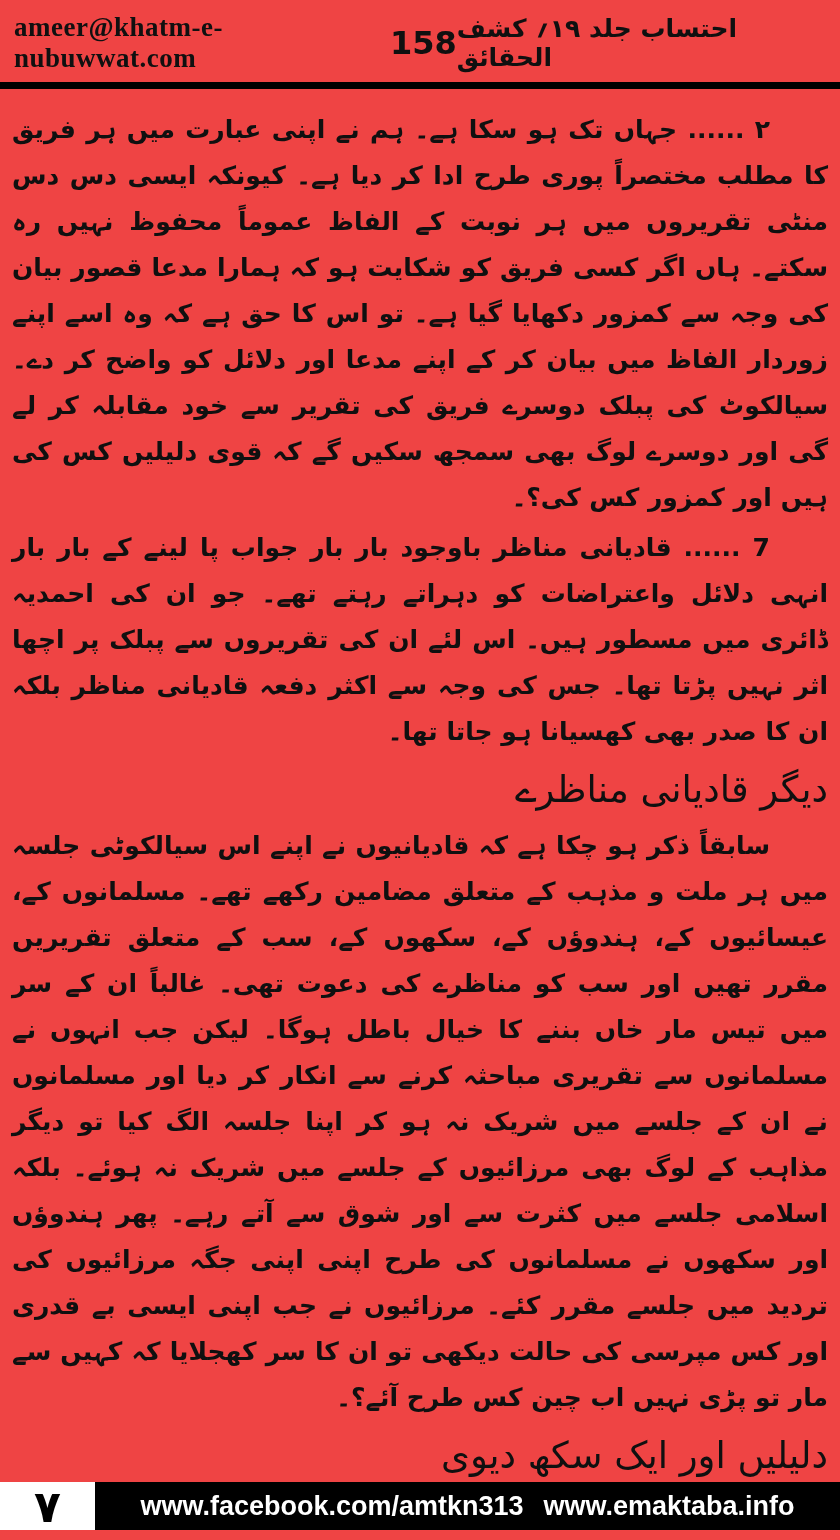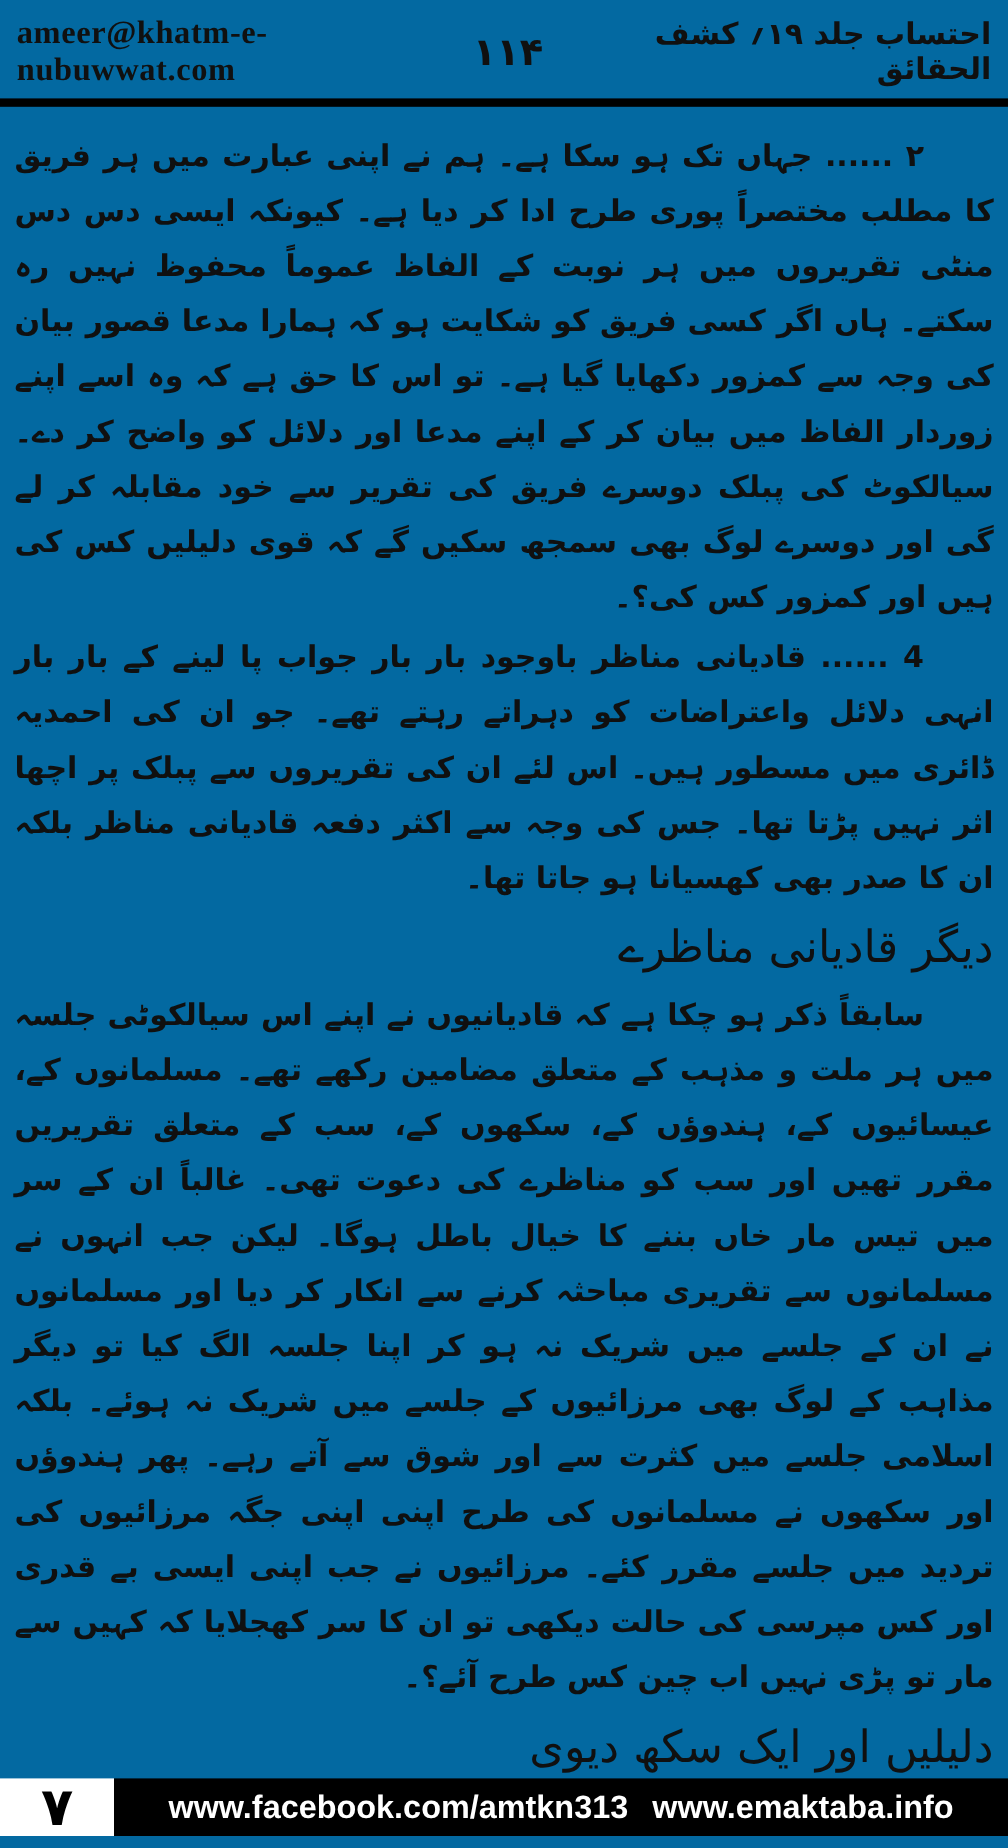--- a/index.html
+++ b/index.html
@@ -1,20 +1,20 @@
 <!DOCTYPE html>
 <html lang="ur"><head>
 <meta charset="utf-8">
 <style>
   * { margin:0; padding:0; box-sizing:border-box; }
   html, body { background:#777; }
   .page {
     width:840px; height:1540px;
     margin:0 auto;
-    background:#0369a1;
+    background:#ef4444;
     color:#101010;
     position:relative;
     overflow:hidden;
     font-family:"DejaVu Sans", sans-serif;
   }
   
   .header {
     display:flex;
     align-items:center;
     justify-content:space-between;
@@ -30,21 +30,21 @@
   }
   .header-page {
     font-size:32px;
     font-weight:bold;
     direction:rtl;
   }
   .header-title {
     font-size:25px;
     font-weight:bold;
     direction:rtl;
-    text-align:right;
+    text-align:left;
   }
   
   .content {
     padding:18px 12px 0 12px;
     direction:rtl;
   }
   .para {
     font-size:25px;
     line-height:46px;
     text-align:justify;
@@ -93,27 +93,27 @@
     white-space:nowrap;
   }
 </style>
 </head>
 <body>
 
 <div class="page">
 
   <div class="header">
     <div class="header-email">ameer@khatm-e-nubuwwat.com</div>
-    <div class="header-page">۱۱۴</div>
+    <div class="header-page">158</div>
     <div class="header-title">احتساب جلد ۱۹؍ کشف الحقائق</div>
   </div>
 
   <div class="content">
     <p class="para indent">۲ ...... جہاں تک ہو سکا ہے۔ ہم نے اپنی عبارت میں ہر فریق کا مطلب مختصراً پوری طرح ادا کر دیا ہے۔ کیونکہ ایسی دس دس منٹی تقریروں میں ہر نوبت کے الفاظ عموماً محفوظ نہیں رہ سکتے۔ ہاں اگر کسی فریق کو شکایت ہو کہ ہمارا مدعا قصور بیان کی وجہ سے کمزور دکھایا گیا ہے۔ تو اس کا حق ہے کہ وہ اسے اپنے زوردار الفاظ میں بیان کر کے اپنے مدعا اور دلائل کو واضح کر دے۔ سیالکوٹ کی پبلک دوسرے فریق کی تقریر سے خود مقابلہ کر لے گی اور دوسرے لوگ بھی سمجھ سکیں گے کہ قوی دلیلیں کس کی ہیں اور کمزور کس کی؟۔</p>
-    <p class="para indent">4 ...... قادیانی مناظر باوجود بار بار جواب پا لینے کے بار بار انہی دلائل واعتراضات کو دہراتے رہتے تھے۔ جو ان کی احمدیہ ڈائری میں مسطور ہیں۔ اس لئے ان کی تقریروں سے پبلک پر اچھا اثر نہیں پڑتا تھا۔ جس کی وجہ سے اکثر دفعہ قادیانی مناظر بلکہ ان کا صدر بھی کھسیانا ہو جاتا تھا۔</p>
+    <p class="para indent">7 ...... قادیانی مناظر باوجود بار بار جواب پا لینے کے بار بار انہی دلائل واعتراضات کو دہراتے رہتے تھے۔ جو ان کی احمدیہ ڈائری میں مسطور ہیں۔ اس لئے ان کی تقریروں سے پبلک پر اچھا اثر نہیں پڑتا تھا۔ جس کی وجہ سے اکثر دفعہ قادیانی مناظر بلکہ ان کا صدر بھی کھسیانا ہو جاتا تھا۔</p>
 
     <h2 class="heading">دیگر قادیانی مناظرے</h2>
 
     <p class="para indent">سابقاً ذکر ہو چکا ہے کہ قادیانیوں نے اپنے اس سیالکوٹی جلسہ میں ہر ملت و مذہب کے متعلق مضامین رکھے تھے۔ مسلمانوں کے، عیسائیوں کے، ہندوؤں کے، سکھوں کے، سب کے متعلق تقریریں مقرر تھیں اور سب کو مناظرے کی دعوت تھی۔ غالباً ان کے سر میں تیس مار خاں بننے کا خیال باطل ہوگا۔ لیکن جب انہوں نے مسلمانوں سے تقریری مباحثہ کرنے سے انکار کر دیا اور مسلمانوں نے ان کے جلسے میں شریک نہ ہو کر اپنا جلسہ الگ کیا تو دیگر مذاہب کے لوگ بھی مرزائیوں کے جلسے میں شریک نہ ہوئے۔ بلکہ اسلامی جلسے میں کثرت سے اور شوق سے آتے رہے۔ پھر ہندوؤں اور سکھوں نے مسلمانوں کی طرح اپنی اپنی جگہ مرزائیوں کی تردید میں جلسے مقرر کئے۔ مرزائیوں نے جب اپنی ایسی بے قدری اور کس مپرسی کی حالت دیکھی تو ان کا سر کھجلایا کہ کہیں سے مار تو پڑی نہیں اب چین کس طرح آئے؟۔</p>
 
     <h2 class="heading">دلیلیں اور ایک سکھ دیوی</h2>
 
     <p class="para indent">تو اس ہوس کو پورا کرنے کے لئے ایک دن سکھوں کے جلسے میں جا دھمکے۔ وہاں سے قادیانی مولوی (گرنتھی) ایک سکھ دیوی کے سوال سے ایسا لاجواب ہوا کہ سوائے خاموشی کے کچھ</p>
   </div>
 

